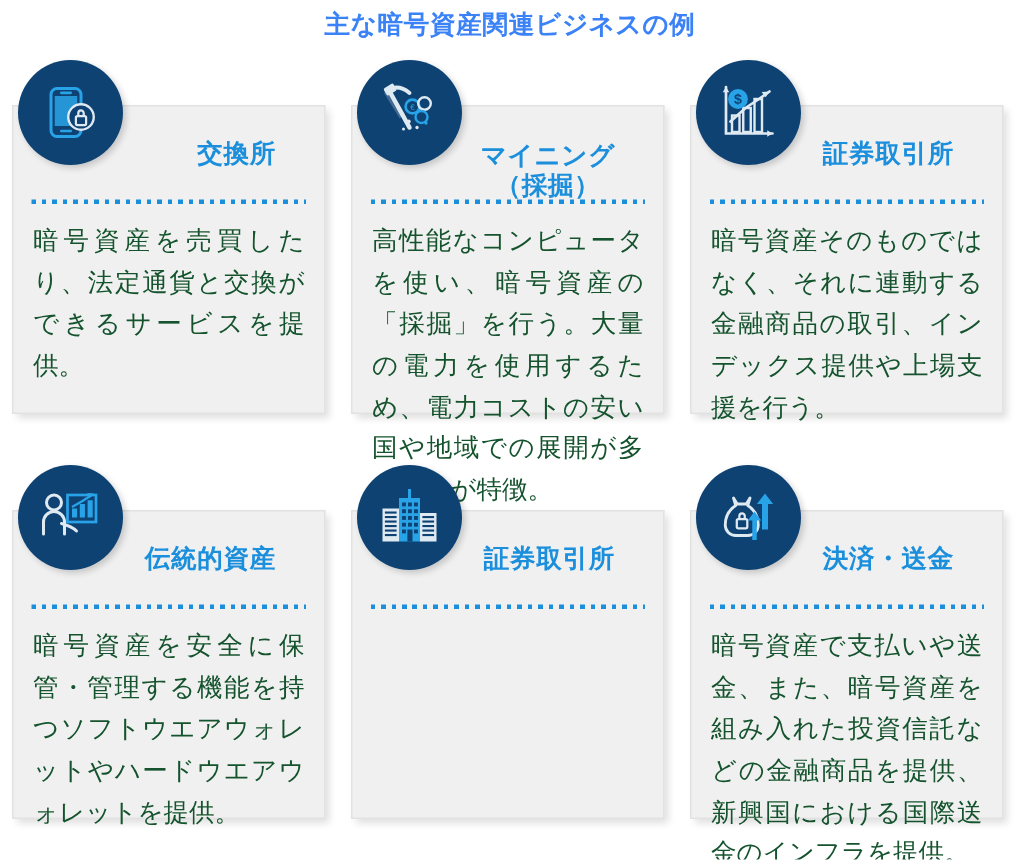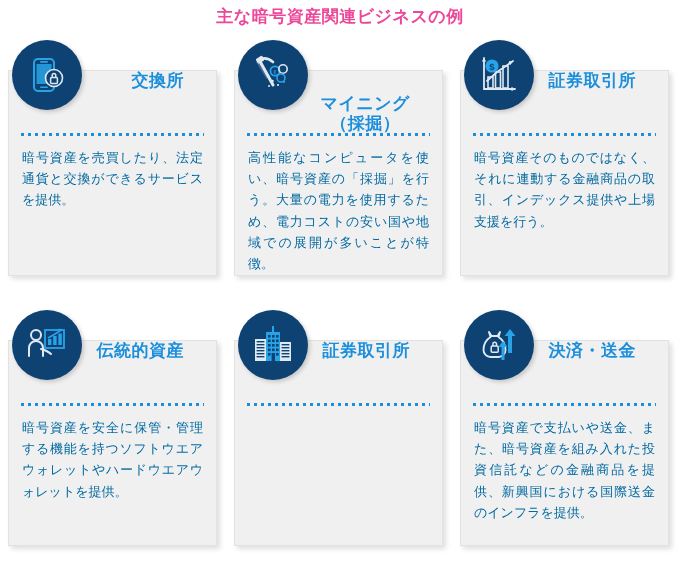--- a/index.html
+++ b/index.html
@@ -9,21 +9,21 @@
   body {
     width: 680px;
     height: 573px;
     background: #ffffff;
     font-family: "Liberation Sans", "DejaVu Sans", sans-serif;
     overflow: hidden;
   }
 
   .page-title {
     text-align: center;
-    color: #ec4899;
+    color: #3b82f6;
     font-size: 17px;
     font-weight: bold;
     letter-spacing: 0.5px;
     padding-top: 7px;
     margin: 0 0 13px 0;
     line-height: 1.2;
   }
 
   .grid {
     display: grid;
@@ -47,21 +47,21 @@
     height: 206px;
     background: #f0f0f0;
     border: 1px solid #e2e2e2;
     box-sizing: border-box;
     box-shadow: 3px 3px 5px rgba(0,0,0,0.13);
   }
 
   .card-head {
     height: 62px;
     display: flex;
-    align-items: flex-start;
+    align-items: center;
     justify-content: flex-end;
     padding-right: 14px;
     box-sizing: border-box;
   }
   .card-head.two-line {
     align-items: flex-end;
   }
 
   .card-title {
     color: #1b8fdc;
@@ -75,22 +75,22 @@
   }
 
   .divider {
     margin: 0 12px 0 12px;
     height: 3px;
     background-image: repeating-linear-gradient(to right,
       #1b8fdc 0px, #1b8fdc 3px, rgba(0,0,0,0) 3px, rgba(0,0,0,0) 7px);
   }
 
   .card-body {
-    color: #0369a1;
-    font-size: 13px;
+    color: #14532d;
+    font-size: 17px;
     line-height: 1.62;
     padding: 11px 13px 0 13px;
     text-align: justify;
     text-justify: inter-character;
     white-space: pre-line;
   }
 
   .icon-circle {
     position: absolute;
     left: 4px;

